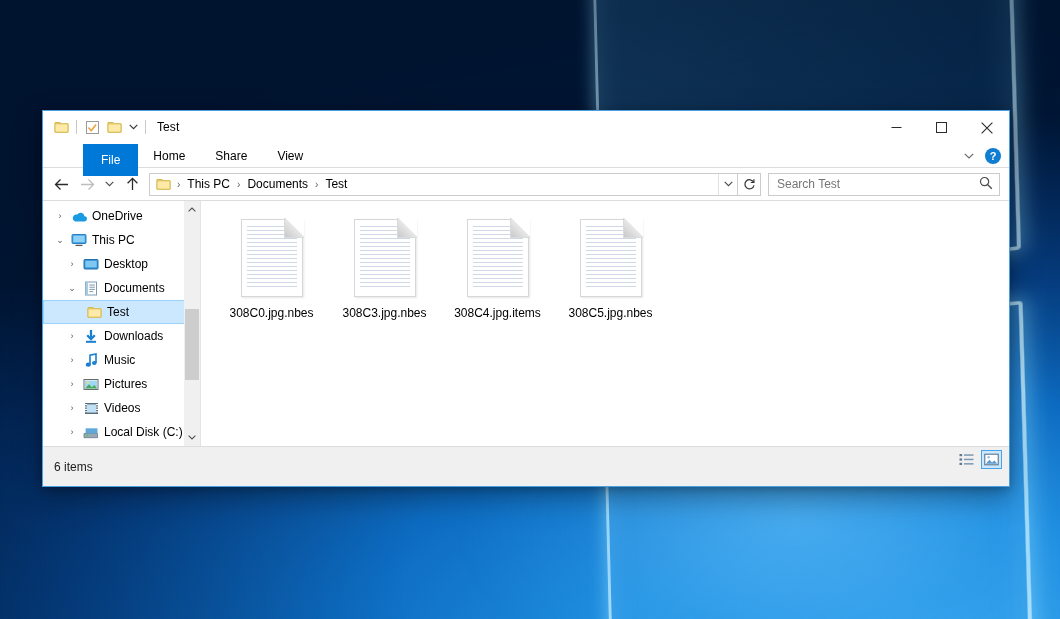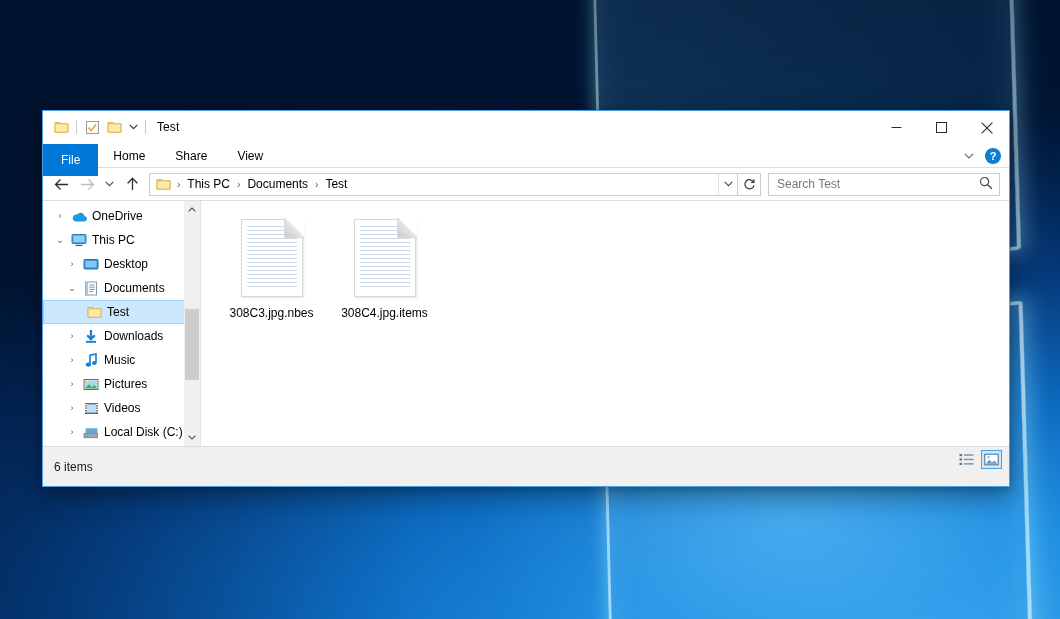--- a/index.html
+++ b/index.html
@@ -102,20 +102,21 @@
     position: relative;
   }
   .tab {
     padding: 0 15px;
     display: flex; align-items: center;
     font-size: 12px; color: #000;
   }
   .tab.file {
     background: #0078d7; color: #ffffff;
     padding: 16px 18px;
+    margin-left: 40px;
   }
   .ribbon-right {
     position: absolute; right: 4px; top: 0;
     height: 24px; display: flex; align-items: center; gap: 5px;
   }
   .rb-chev {
     width: 22px; height: 22px;
     display: flex; align-items: center; justify-content: center;
     color: #5a5a5a; font-size: 10px;
   }
@@ -598,45 +599,65 @@
         <div class="sb-arrow">
           <svg width="8" height="5" viewBox="0 0 8 5">
               <path d="M.6.7L4 4 7.4.7" fill="none" stroke="#505050" stroke-width="1.1"></path>
             </svg>
         </div>
       </div>
     </div>
 
     <div class="content">
 
-
-
-
       <div class="file-tile">
         <div class="doc-icon">
           <div class="doc-page">
               <div class="doc-lines"></div>
             </div>
           <div class="doc-fold-cut"></div>
           <div class="doc-fold"></div>
         </div>
-        <div class="file-name">308C3.jpg.nbes</div>
-      </div>
+        <div class="file-name">308C0.jpg.nbes</div>
+      </div>
+
+
 
       <div class="file-tile">
         <div class="doc-icon">
           <div class="doc-page">
               <div class="doc-lines"></div>
             </div>
           <div class="doc-fold-cut"></div>
           <div class="doc-fold"></div>
         </div>
+        <div class="file-name">308C3.jpg.nbes</div>
+      </div>
+
+      <div class="file-tile">
+        <div class="doc-icon">
+          <div class="doc-page">
+              <div class="doc-lines"></div>
+            </div>
+          <div class="doc-fold-cut"></div>
+          <div class="doc-fold"></div>
+        </div>
         <div class="file-name">308C4.jpg.items</div>
       </div>
 
+      <div class="file-tile">
+        <div class="doc-icon">
+          <div class="doc-page">
+              <div class="doc-lines"></div>
+            </div>
+          <div class="doc-fold-cut"></div>
+          <div class="doc-fold"></div>
+        </div>
+        <div class="file-name">308C5.jpg.nbes</div>
+      </div>
 
     </div>
   </div>
 
   <div class="statusbar">
     <div class="status-text">6 items</div>
     <div class="view-btns">
       <div class="view-btn">
         <svg width="15" height="13" viewBox="0 0 15 13">
           <rect x="0.5" y="1" width="2.6" height="2.2" fill="#5a7a95"></rect>

